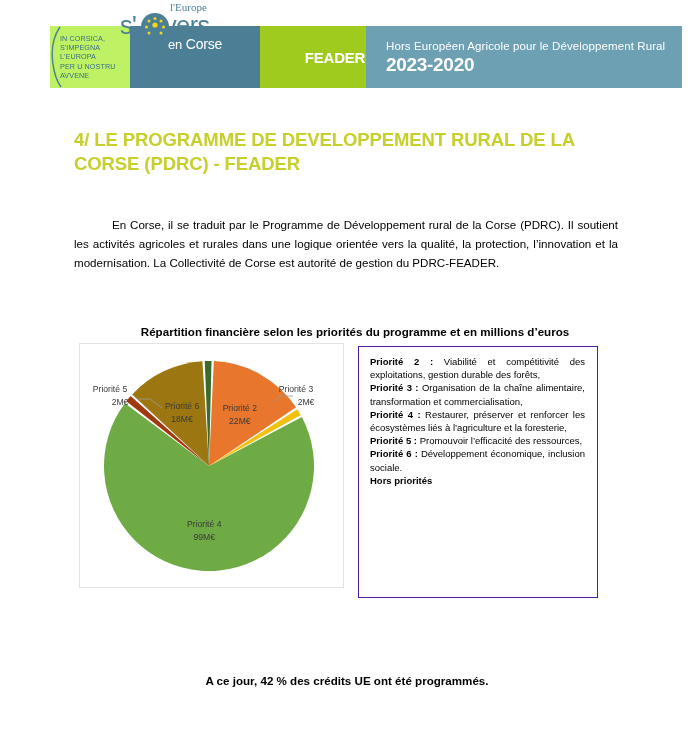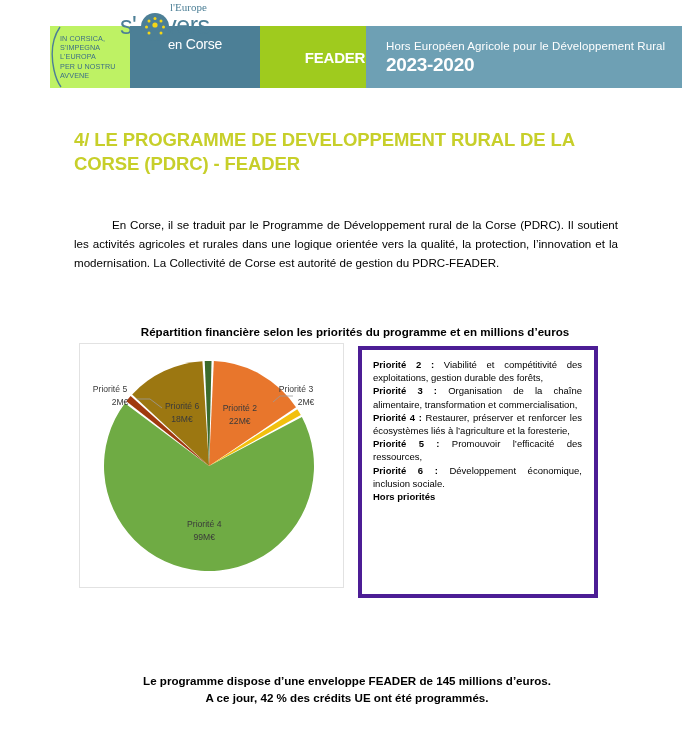--- a/index.html
+++ b/index.html
@@ -203,21 +203,21 @@
     text-anchor: middle;
   }
 
   
   .legend-box {
     position: absolute;
     left: 358px;
     top: 346px;
     width: 240px;
     height: 252px;
-    border: 4px solid #4c1d95;
+    border: 1px solid #4c1d95;
     box-sizing: border-box;
     background: #ffffff;
     padding: 8px 12px 8px 11px;
   }
   .legend-text {
     font-size: 9.5px;
     line-height: 13.2px;
     color: #000000;
     text-align: justify;
     font-family: "Liberation Sans", sans-serif;
@@ -333,17 +333,16 @@
         <text x="102.07149166672207" y="78.04514560685296" text-anchor="middle" class="pie-label">18M€</text>
       </g>
   </svg>
 </div>
 
 <div class="legend-box">
   <div class="legend-text" id="legend-body"><b>Priorité 2 :</b><span> Viabilité et compétitivité des exploitations, gestion durable des forêts,</span><br><b>Priorité 3 :</b><span> Organisation de la chaîne alimentaire, transformation et commercialisation,</span><br><b>Priorité 4 :</b><span> Restaurer, préserver et renforcer les écosystèmes liés à l’agriculture et la foresterie,</span><br><b>Priorité 5 :</b><span> Promouvoir l’efficacité des ressources,</span><br><b>Priorité 6 :</b><span> Développement économique, inclusion sociale.</span><br><b>Hors priorités</b><br></div>
 </div>
 
 <div class="footer-text">
-  <div>Le programme dispose d’une enveloppe FEADER de 145 millions d’euros.</div>
   <div>A ce jour, 42 %  des crédits UE ont été programmés.</div>
 </div>
 
 <div class="page-edge"></div>
 
 </body></html>

